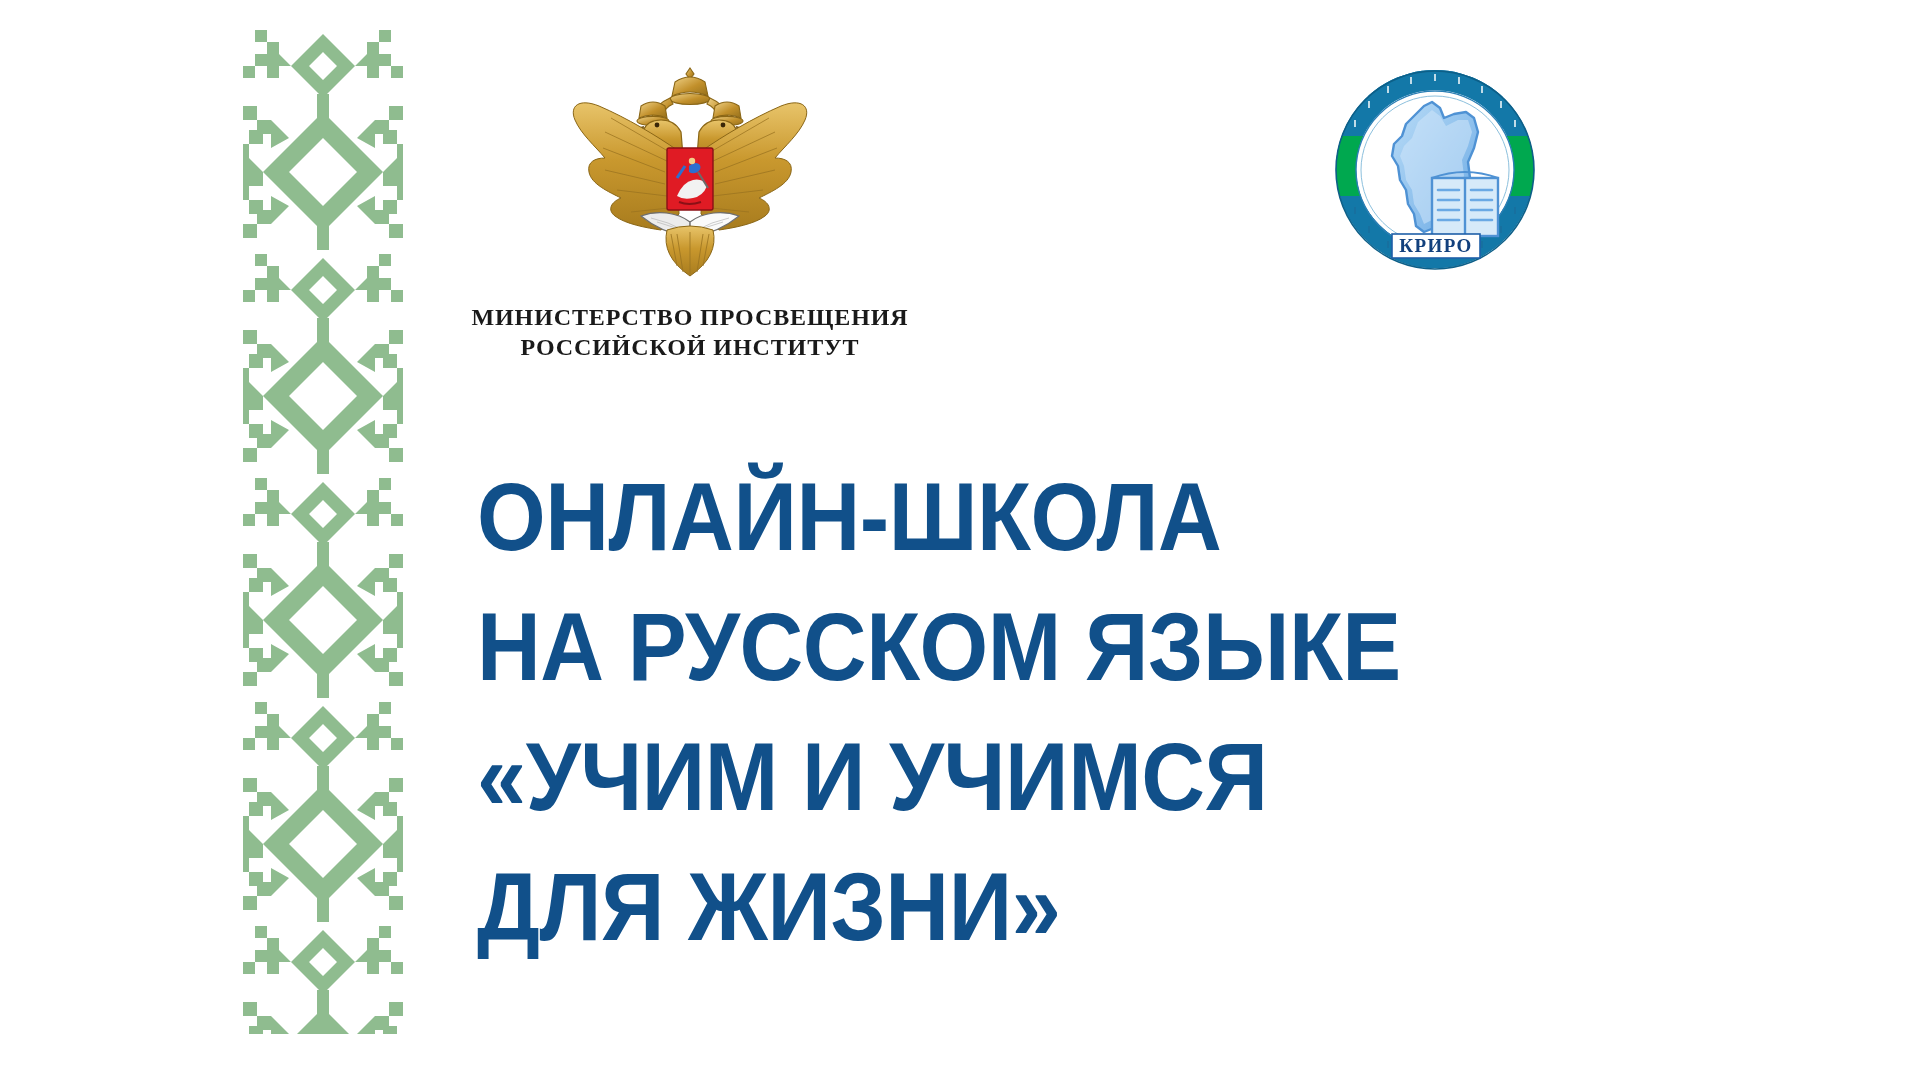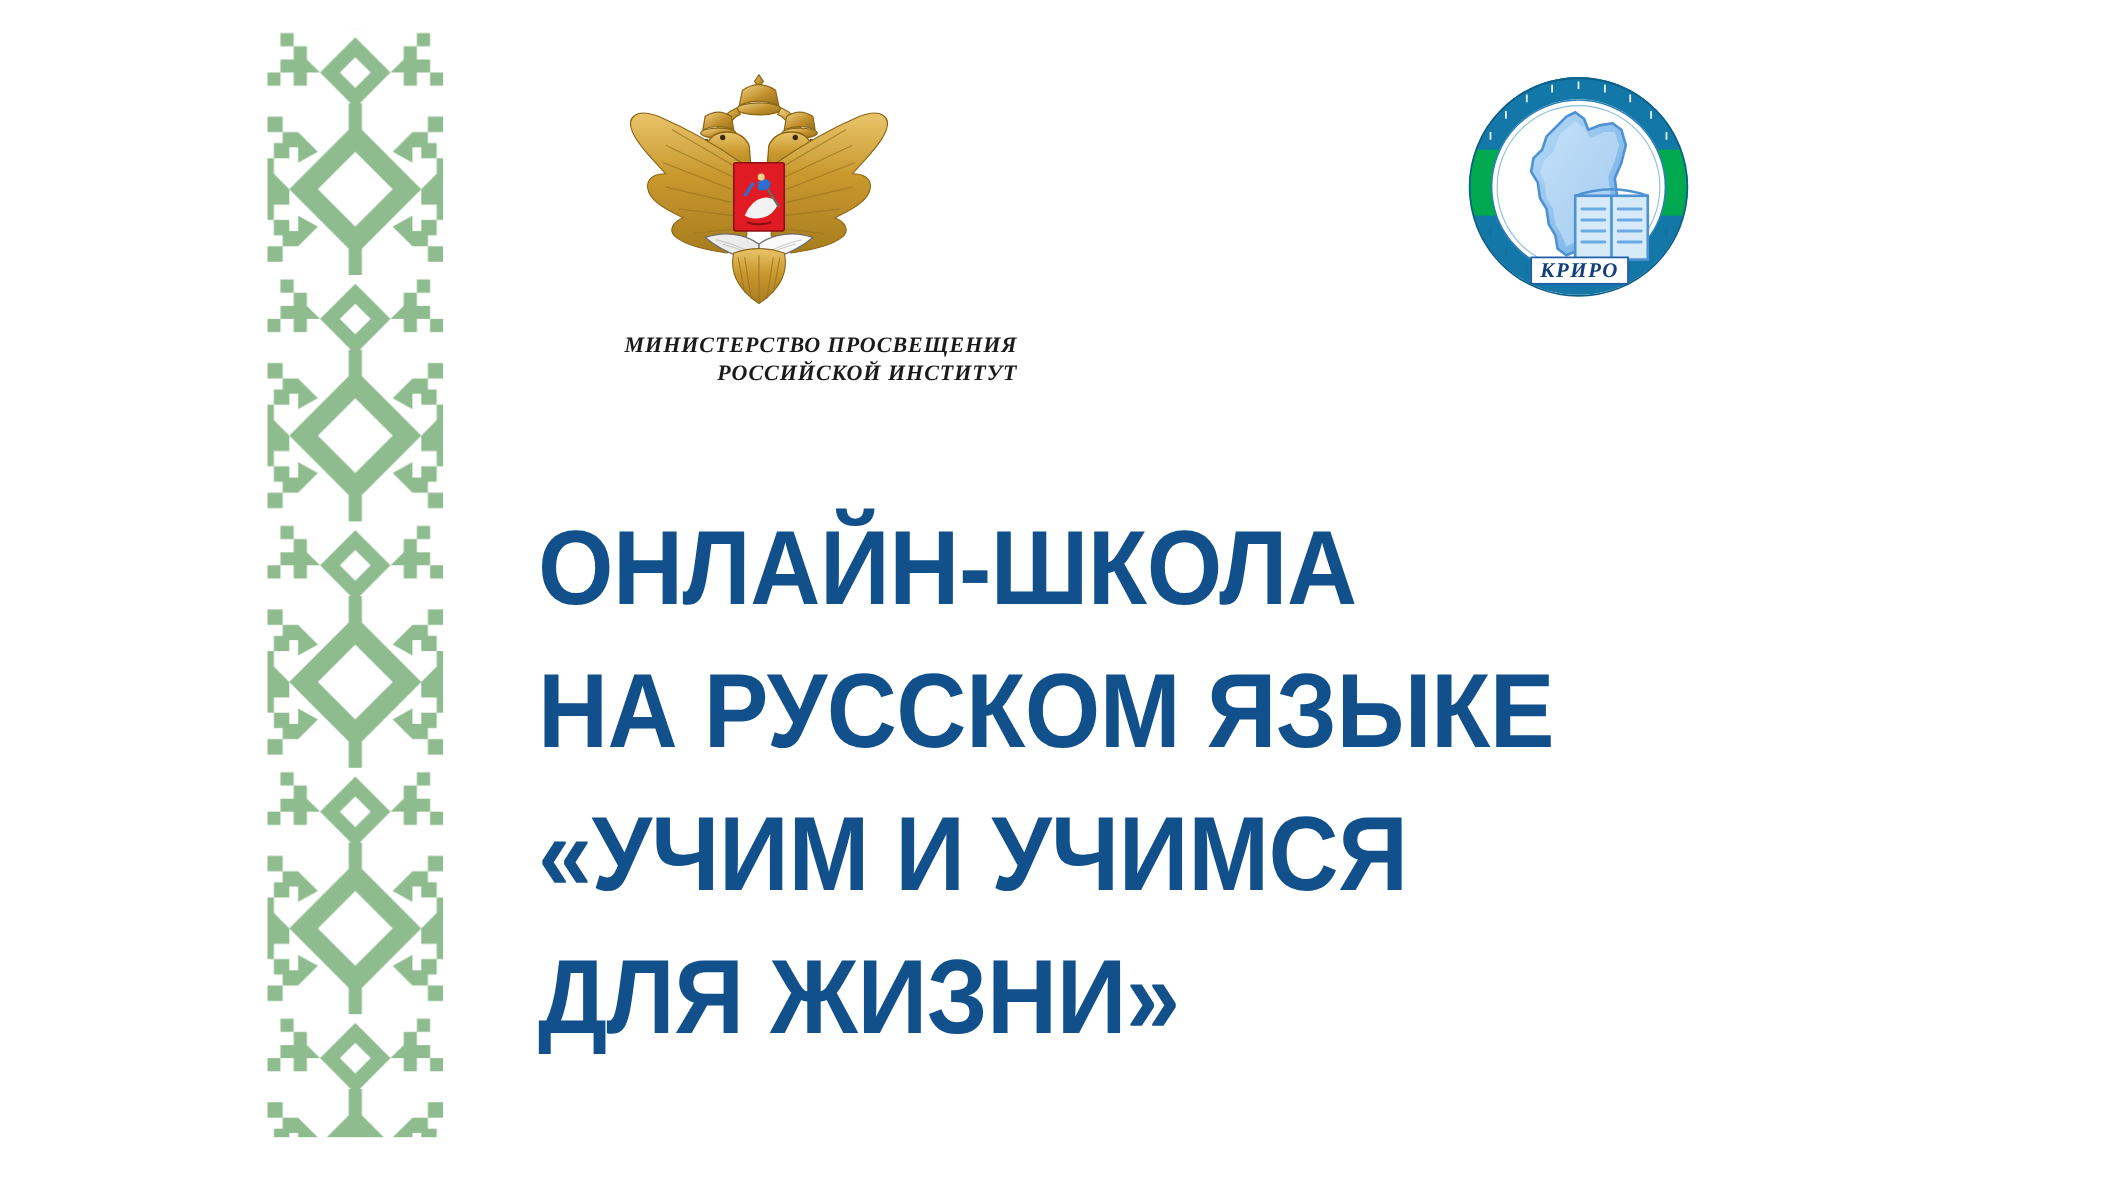--- a/index.html
+++ b/index.html
@@ -27,54 +27,53 @@
     left: 243px;
     top: 26px;
     width: 160px;
     height: 1008px;
   }
   #ornament-band svg { display: block; width: 100%; height: 100%; }
 
   
   .emblem-block {
     position: absolute;
-    text-align: right;
-    font-style: italic;
+    text-align: center;
   }
 
   #moe-block { left: 455px; top: 62px; width: 470px; }
   #kriro-block { left: 1200px; top: 62px; width: 470px; }
 
   .emblem-art { display: block; margin: 0 auto; }
 
   .emblem-caption {
     margin-top: 8px;
     line-height: 1.26;
   }
   .emblem-caption div { white-space: nowrap; }
 
   #moe-caption {
     font-family: "Liberation Serif", serif;
-    font-size: 20px;
+    font-size: 24px;
     font-weight: 700;
     letter-spacing: 0.9px;
     color: #1a1a1a;
   }
   #kriro-caption {
     font-family: "Liberation Serif", serif;
     font-size: 20px;
     font-weight: 700;
     letter-spacing: 0.7px;
     color: #1b3a63;
   }
 
   
   #headline {
     position: absolute;
-    left: 489px;
+    left: 477px;
     top: 452px;
     width: 1100px;
   }
   #headline .hl-line {
     font-family: "Liberation Sans Narrow", "Liberation Sans", sans-serif;
     font-weight: 700;
     font-size: 96px;
     line-height: 130px;
     letter-spacing: -0.5px;
     color: #11508a;

